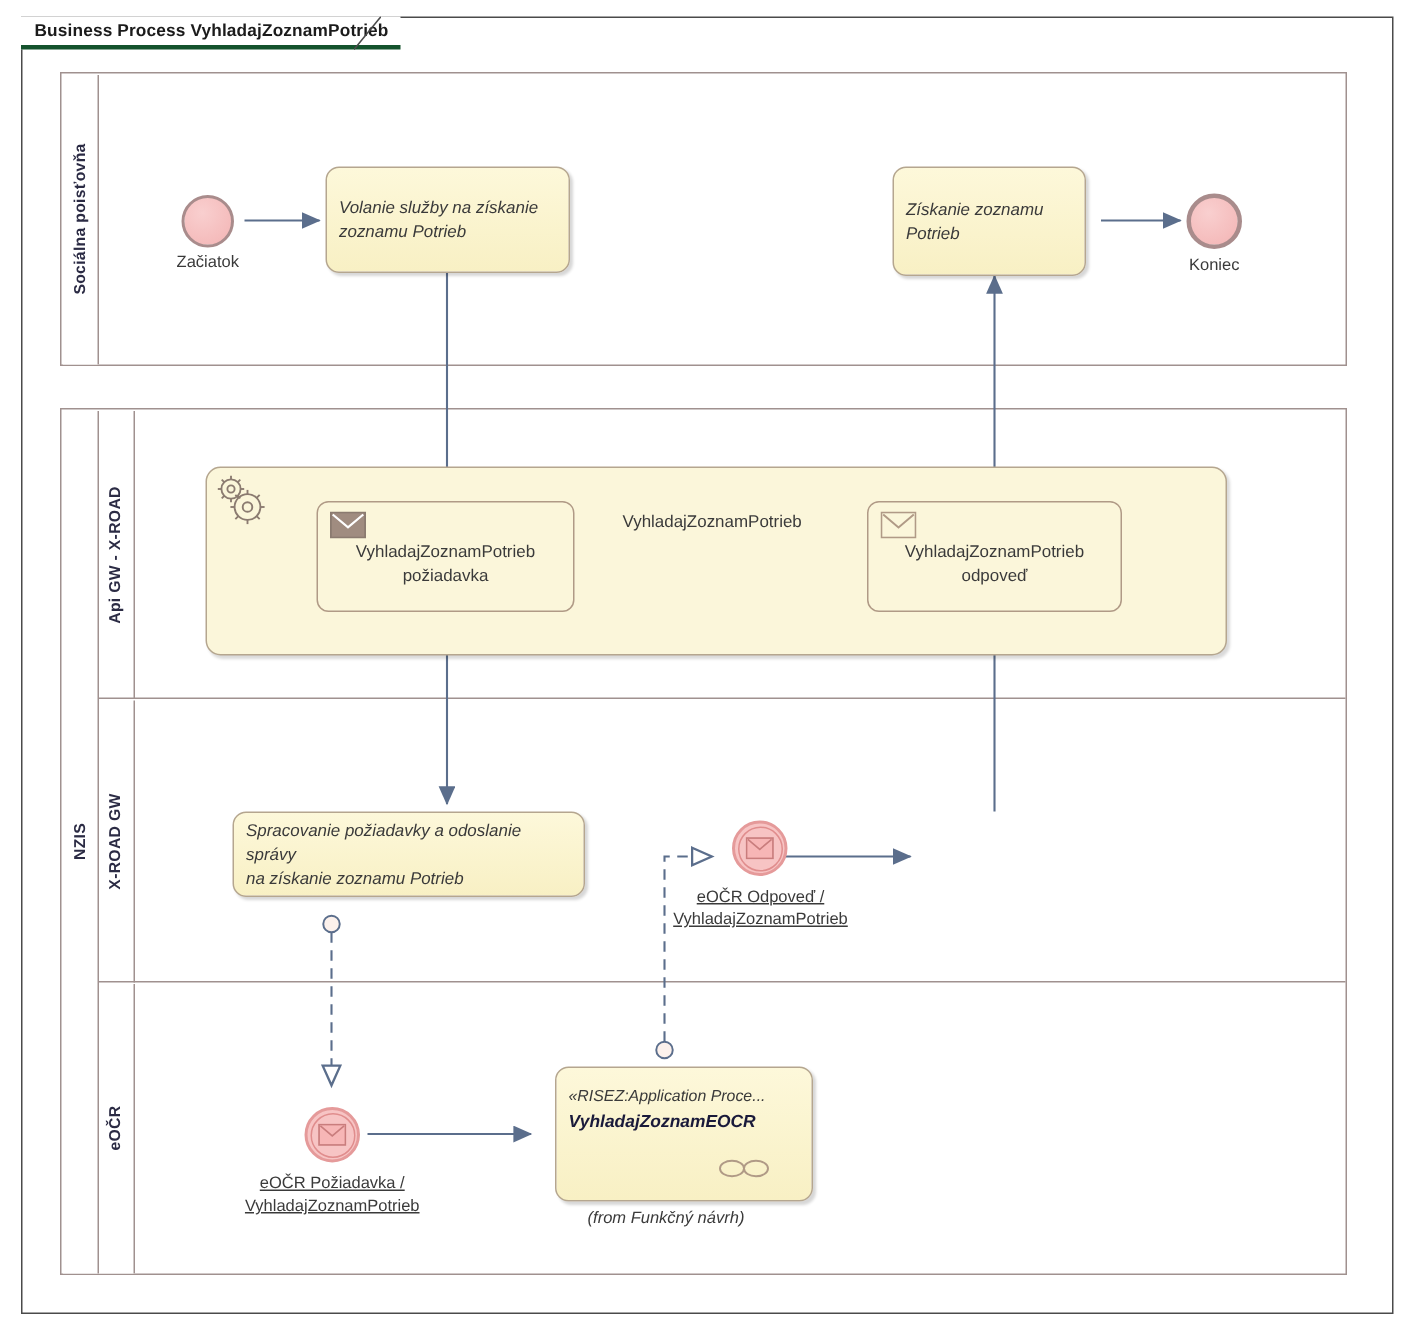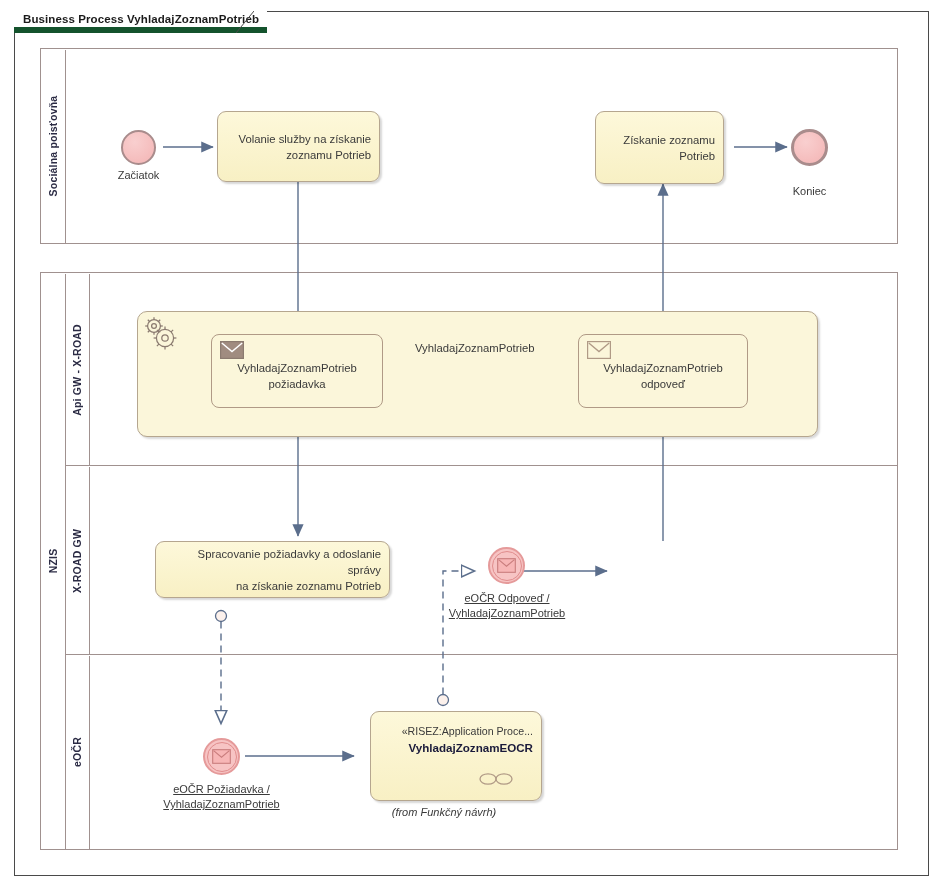--- a/index.html
+++ b/index.html
@@ -22,21 +22,21 @@
     border:1px solid #4a4a4a;
     box-sizing:border-box;
     background:#fff;
   }
   
   .title-tab{
     position:absolute;
     left:14px; top:11px;
     height:22px;
     box-sizing:border-box;
-    border-bottom:6px solid #14532d;
+    border-bottom:3px solid #14532d;
     display:flex;
     align-items:center;
     padding:0 8px 0 9px;
     background:#fff;
     z-index:30;
     justify-content:flex-end;
   }
   .title-tab .tt-text{
     font-size:11.5px;
     font-weight:bold;
@@ -97,25 +97,26 @@
 
   
   .task{
     position:absolute;
     box-sizing:border-box;
     border:1.3px solid #b5a68f;
     border-radius:9px;
     background:linear-gradient(180deg,#fdf8da 0%,#f8f0c4 100%);
     box-shadow:2px 2px 2px rgba(0,0,0,0.16);
     display:flex;align-items:center;justify-content:center;
-    text-align:right;
+    text-align:left;
     color:#3a3a3a;
     font-size:11.3px;
     line-height:16px;
     padding:4px 8px;
+    font-style:italic;
   }
   .task .tl{width:100%;}
 
   
   .subproc{
     position:absolute;
     box-sizing:border-box;
     border:1.3px solid #b5a68f;
     border-radius:10px;
     background:#fbf6da;
@@ -267,21 +268,21 @@
     </div>
   </div>
 
   <div class="task" style="left:595px; top:111px; width:129px; height:73px;">
     <div class="tl">
       <div>Získanie zoznamu Potrieb</div>
     </div>
   </div>
 
   <div class="ev-circle ev-end" style="left:791px; top:129px; width:37px; height:37px;"></div>
-  <div class="ev-label" style="left:767px; top:184px; width:85px; text-align:center;">Koniec</div>
+  <div class="ev-label" style="left:767px; top:170px; width:85px; text-align:center;">Koniec</div>
 
   <div class="subproc" style="left:137px; top:311px; width:681px; height:126px;"></div>
 
   <svg style="position:absolute;left:138px;top:312px;width:46px;height:44px;">
     <g stroke="#8b7b70" stroke-width="1.25" fill="none">
       <circle cx="16" cy="14" r="6.4"></circle>
       <circle cx="16" cy="14" r="2.4"></circle>
       <g>
         <line x1="16" y1="5.2" x2="16" y2="8.0"></line>
         <line x1="16" y1="20.0" x2="16" y2="22.8"></line>

